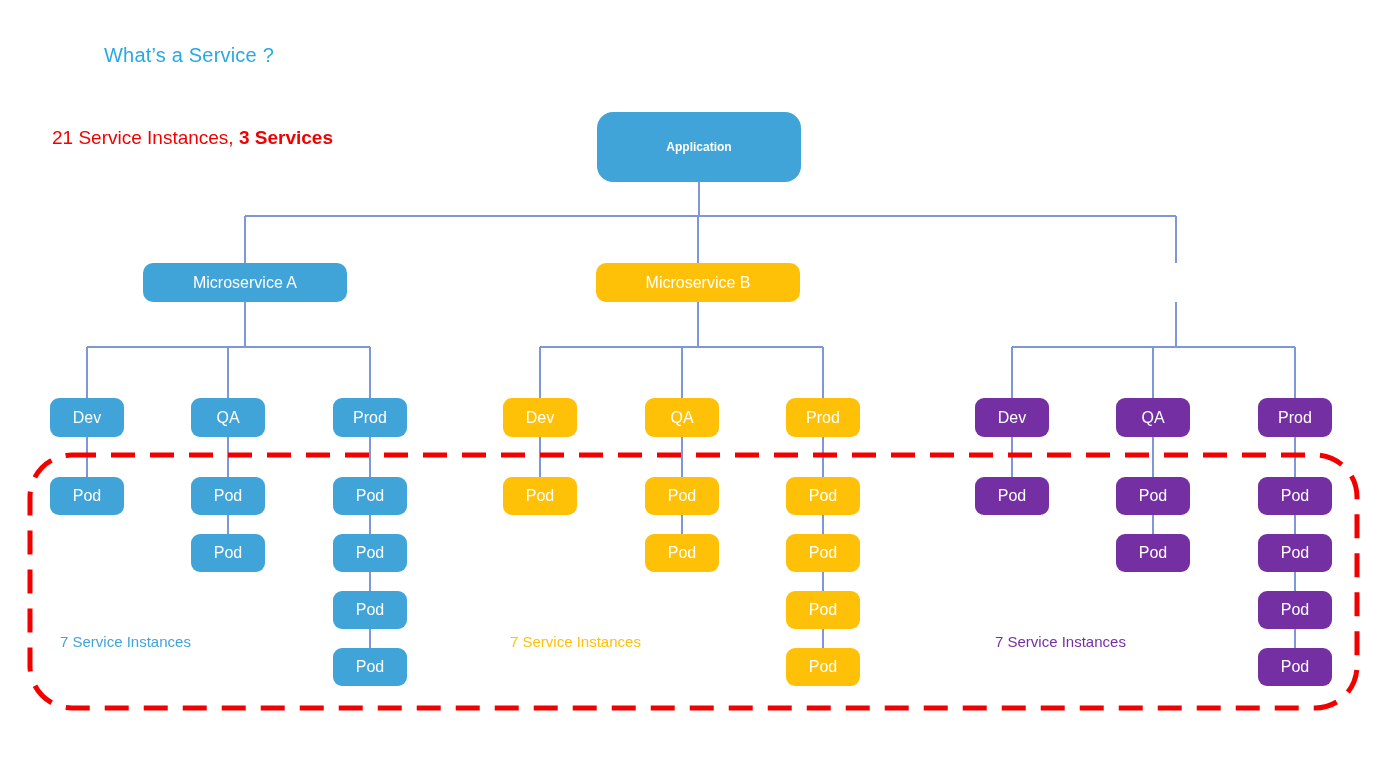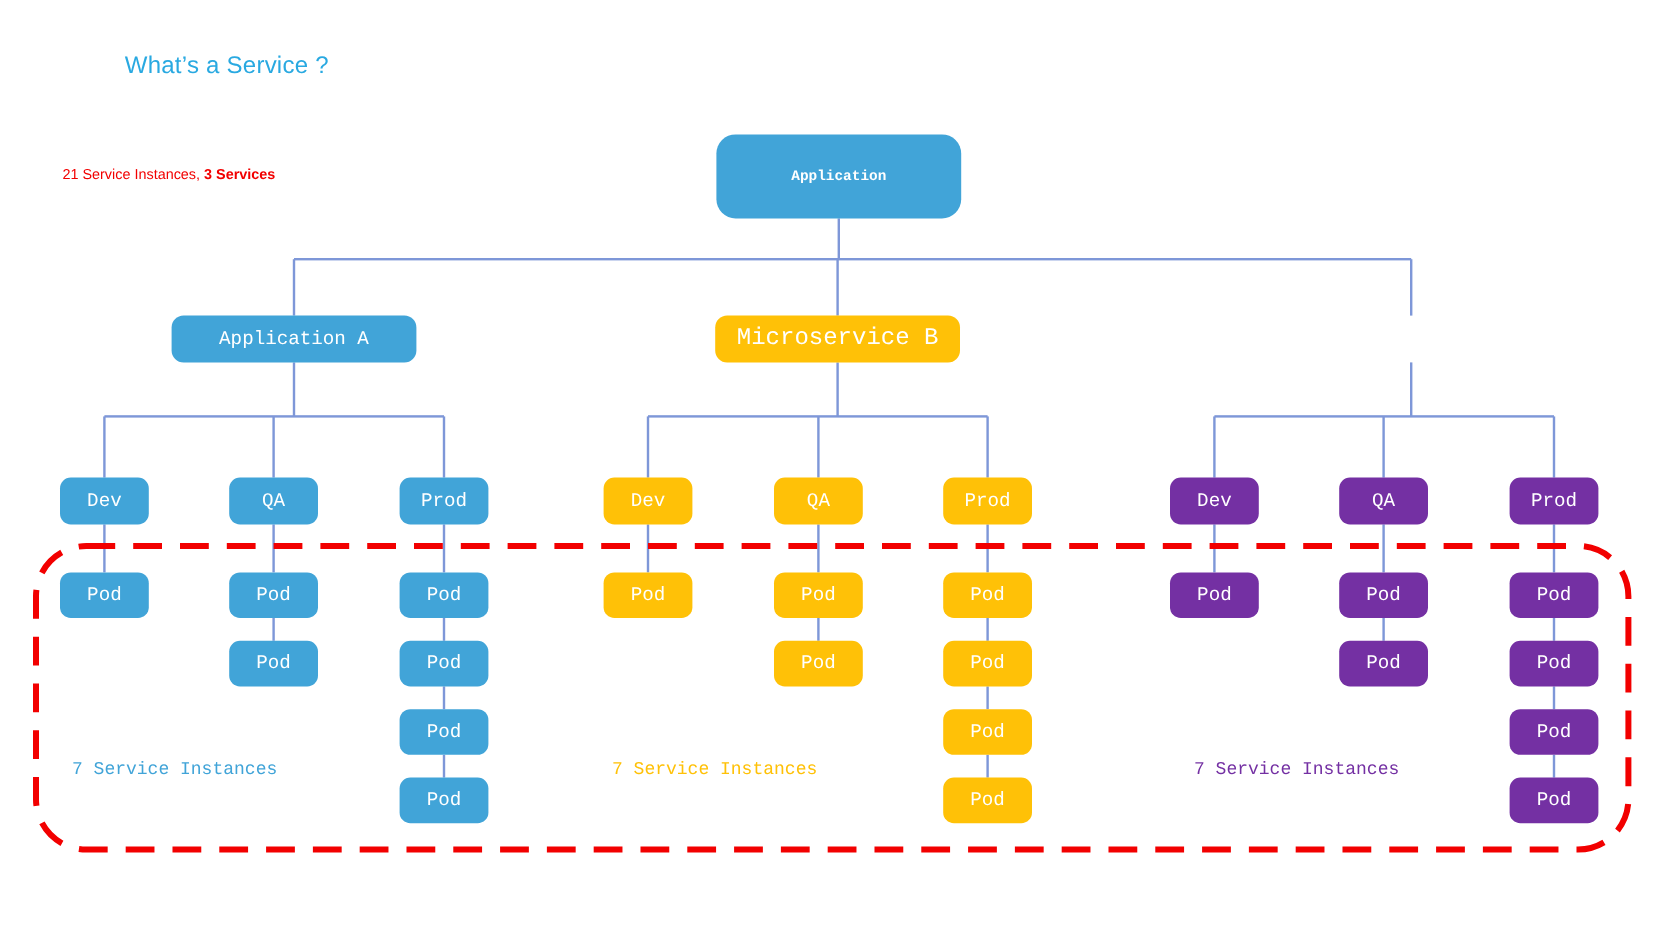--- a/index.html
+++ b/index.html
@@ -4,24 +4,24 @@
 <style>
   html,body{margin:0;padding:0;background:#ffffff;}
   #canvas{
     position:relative;width:1386px;height:773px;background:#ffffff;overflow:hidden;
     font-family:"Liberation Sans", sans-serif;
   }
   #page-title{
     position:absolute;left:104px;top:44px;font-size:20px;letter-spacing:.2px;
   }
   #summary{
-    position:absolute;left:52px;top:138px;font-size:12px;
+    position:absolute;left:52px;top:127px;font-size:19px;
   }
   #summary b{font-weight:bold;}
-  #diagram{position:absolute;left:0;top:0;width:1386px;height:773px;font-family:Liberation Mono, monospace;}
+  #diagram{position:absolute;left:0;top:0;width:1386px;height:773px;}
   .node{
     position:absolute;display:flex;align-items:center;justify-content:center;
     color:#ffffff;z-index:2;box-sizing:border-box;text-align:center;
   }
   .line{position:absolute;z-index:1;}
   .ginstances{position:absolute;z-index:2;font-size:15px;white-space:nowrap;}
   #boundary-svg{position:absolute;left:27px;top:452px;z-index:3;pointer-events:none;}
 </style>
 </head>
 <body>
@@ -30,21 +30,21 @@
   <div id="page-title" style="color: rgb(41, 169, 225);">What’s a Service ?</div>
   <div id="summary" style="color: rgb(242, 0, 0);"><span>21 Service Instances, </span><b>3 Services</b></div>
 
   <div id="diagram">
       <div class="node" style="left: 597px; top: 112px; width: 204px; height: 70px; background: rgb(65, 164, 216); border-radius: 16px; font-size: 12px; font-weight: bold;">Application</div>
       <div class="line" style="left: 698px; top: 182px; width: 2px; height: 34px; background: rgb(126, 151, 216);"></div>
       <div class="line" style="left: 245px; top: 215px; width: 931px; height: 2px; background: rgb(126, 151, 216);"></div>
       <div class="line" style="left: 244px; top: 216px; width: 2px; height: 47px; background: rgb(126, 151, 216);"></div>
       <div class="line" style="left: 697px; top: 216px; width: 2px; height: 47px; background: rgb(126, 151, 216);"></div>
       <div class="line" style="left: 1175px; top: 216px; width: 2px; height: 47px; background: rgb(126, 151, 216);"></div>
-      <div class="node" style="left: 143px; top: 263px; width: 204px; height: 39px; background: rgb(65, 164, 216); border-radius: 10px; font-size: 16px;">Application A</div>
+      <div class="node" style="left: 143px; top: 263px; width: 204px; height: 39px; background: rgb(65, 164, 216); border-radius: 10px; font-size: 16px;">Microservice A</div>
       <div class="line" style="left: 244px; top: 302px; width: 2px; height: 45px; background: rgb(126, 151, 216);"></div>
       <div class="line" style="left: 87px; top: 346px; width: 283px; height: 2px; background: rgb(126, 151, 216);"></div>
       <div class="line" style="left: 86px; top: 347px; width: 2px; height: 51px; background: rgb(126, 151, 216);"></div>
       <div class="node" style="left: 50px; top: 398px; width: 74px; height: 39px; background: rgb(65, 164, 216); border-radius: 9px; font-size: 16px;">Dev</div>
       <div class="line" style="left: 86px; top: 437px; width: 2px; height: 40px; background: rgb(126, 151, 216);"></div>
       <div class="node" style="left: 50px; top: 477px; width: 74px; height: 38px; background: rgb(65, 164, 216); border-radius: 9px; font-size: 16px;">Pod</div>
       <div class="line" style="left: 227px; top: 347px; width: 2px; height: 51px; background: rgb(126, 151, 216);"></div>
       <div class="node" style="left: 191px; top: 398px; width: 74px; height: 39px; background: rgb(65, 164, 216); border-radius: 9px; font-size: 16px;">QA</div>
       <div class="line" style="left: 227px; top: 437px; width: 2px; height: 40px; background: rgb(126, 151, 216);"></div>
       <div class="node" style="left: 191px; top: 477px; width: 74px; height: 38px; background: rgb(65, 164, 216); border-radius: 9px; font-size: 16px;">Pod</div>
@@ -54,21 +54,21 @@
       <div class="node" style="left: 333px; top: 398px; width: 74px; height: 39px; background: rgb(65, 164, 216); border-radius: 9px; font-size: 16px;">Prod</div>
       <div class="line" style="left: 369px; top: 437px; width: 2px; height: 40px; background: rgb(126, 151, 216);"></div>
       <div class="node" style="left: 333px; top: 477px; width: 74px; height: 38px; background: rgb(65, 164, 216); border-radius: 9px; font-size: 16px;">Pod</div>
       <div class="line" style="left: 369px; top: 515px; width: 2px; height: 19px; background: rgb(126, 151, 216);"></div>
       <div class="node" style="left: 333px; top: 534px; width: 74px; height: 38px; background: rgb(65, 164, 216); border-radius: 9px; font-size: 16px;">Pod</div>
       <div class="line" style="left: 369px; top: 572px; width: 2px; height: 19px; background: rgb(126, 151, 216);"></div>
       <div class="node" style="left: 333px; top: 591px; width: 74px; height: 38px; background: rgb(65, 164, 216); border-radius: 9px; font-size: 16px;">Pod</div>
       <div class="line" style="left: 369px; top: 629px; width: 2px; height: 19px; background: rgb(126, 151, 216);"></div>
       <div class="node" style="left: 333px; top: 648px; width: 74px; height: 38px; background: rgb(65, 164, 216); border-radius: 9px; font-size: 16px;">Pod</div>
       <div class="ginstances" style="left: 60px; top: 633px; color: rgb(65, 164, 216);">7 Service Instances</div>
-      <div class="node" style="left: 596px; top: 263px; width: 204px; height: 39px; background: rgb(255, 193, 7); border-radius: 10px; font-size: 20px;">Microservice B</div>
+      <div class="node" style="left: 596px; top: 263px; width: 204px; height: 39px; background: rgb(255, 193, 7); border-radius: 10px; font-size: 16px;">Microservice B</div>
       <div class="line" style="left: 697px; top: 302px; width: 2px; height: 45px; background: rgb(126, 151, 216);"></div>
       <div class="line" style="left: 540px; top: 346px; width: 283px; height: 2px; background: rgb(126, 151, 216);"></div>
       <div class="line" style="left: 539px; top: 347px; width: 2px; height: 51px; background: rgb(126, 151, 216);"></div>
       <div class="node" style="left: 503px; top: 398px; width: 74px; height: 39px; background: rgb(255, 193, 7); border-radius: 9px; font-size: 16px;">Dev</div>
       <div class="line" style="left: 539px; top: 437px; width: 2px; height: 40px; background: rgb(126, 151, 216);"></div>
       <div class="node" style="left: 503px; top: 477px; width: 74px; height: 38px; background: rgb(255, 193, 7); border-radius: 9px; font-size: 16px;">Pod</div>
       <div class="line" style="left: 681px; top: 347px; width: 2px; height: 51px; background: rgb(126, 151, 216);"></div>
       <div class="node" style="left: 645px; top: 398px; width: 74px; height: 39px; background: rgb(255, 193, 7); border-radius: 9px; font-size: 16px;">QA</div>
       <div class="line" style="left: 681px; top: 437px; width: 2px; height: 40px; background: rgb(126, 151, 216);"></div>
       <div class="node" style="left: 645px; top: 477px; width: 74px; height: 38px; background: rgb(255, 193, 7); border-radius: 9px; font-size: 16px;">Pod</div>

